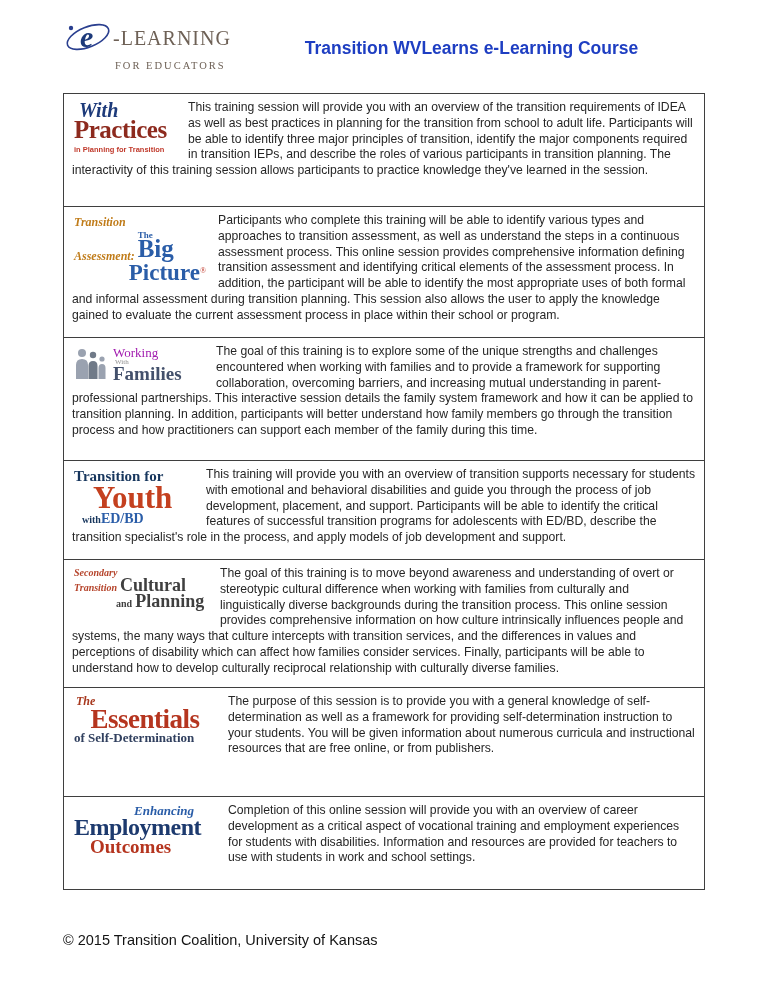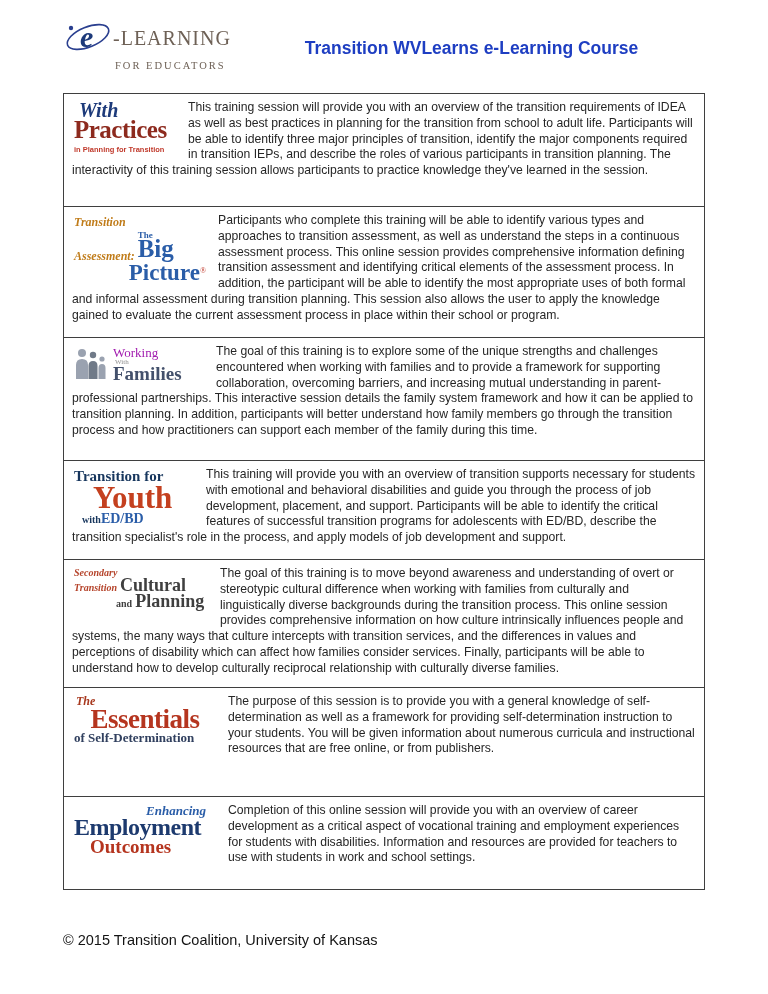--- a/index.html
+++ b/index.html
@@ -75,21 +75,21 @@
   .ct-div { color:#3f3f3f; font-weight:bold; font-size:18px; line-height:16px; }
 
   
   .lg-essentials { width:142px; }
   .es-the  { display:block; color:#a8391f; font-style:italic; font-weight:bold; font-size:12px; line-height:11px; margin-left:2px; }
   .es-main { display:block; color:#b5351f; font-weight:bold; font-size:27px; line-height:24px; letter-spacing:-0.5px;text-align:center; }
   .es-sub  { display:block; color:#31405f; font-weight:bold; font-size:13px; line-height:14px; }
 
   
   .lg-employment { width:142px; }
-  .em-top  { display:block; text-align:right; color:#2a5da8; font-style:italic; font-weight:bold; font-size:13px; line-height:12px; margin-right:10px; }
+  .em-top  { display:block; text-align:right; color:#2a5da8; font-style:italic; font-weight:bold; font-size:13px; line-height:12px; margin-right:22px; }
   .em-main { display:block; color:#1d3a6e; font-weight:bold; font-size:24px; line-height:21px; letter-spacing:-0.5px; }
   .em-sub  { display:block; color:#b5351f; font-weight:bold; font-size:19px; line-height:18px; margin-left:16px; }
 
   
   .footer { margin:42px 0 0 63px; font-size:14.5px; color:#141414; }
 </style>
 </head>
 <body>
 
 <div class="page">

